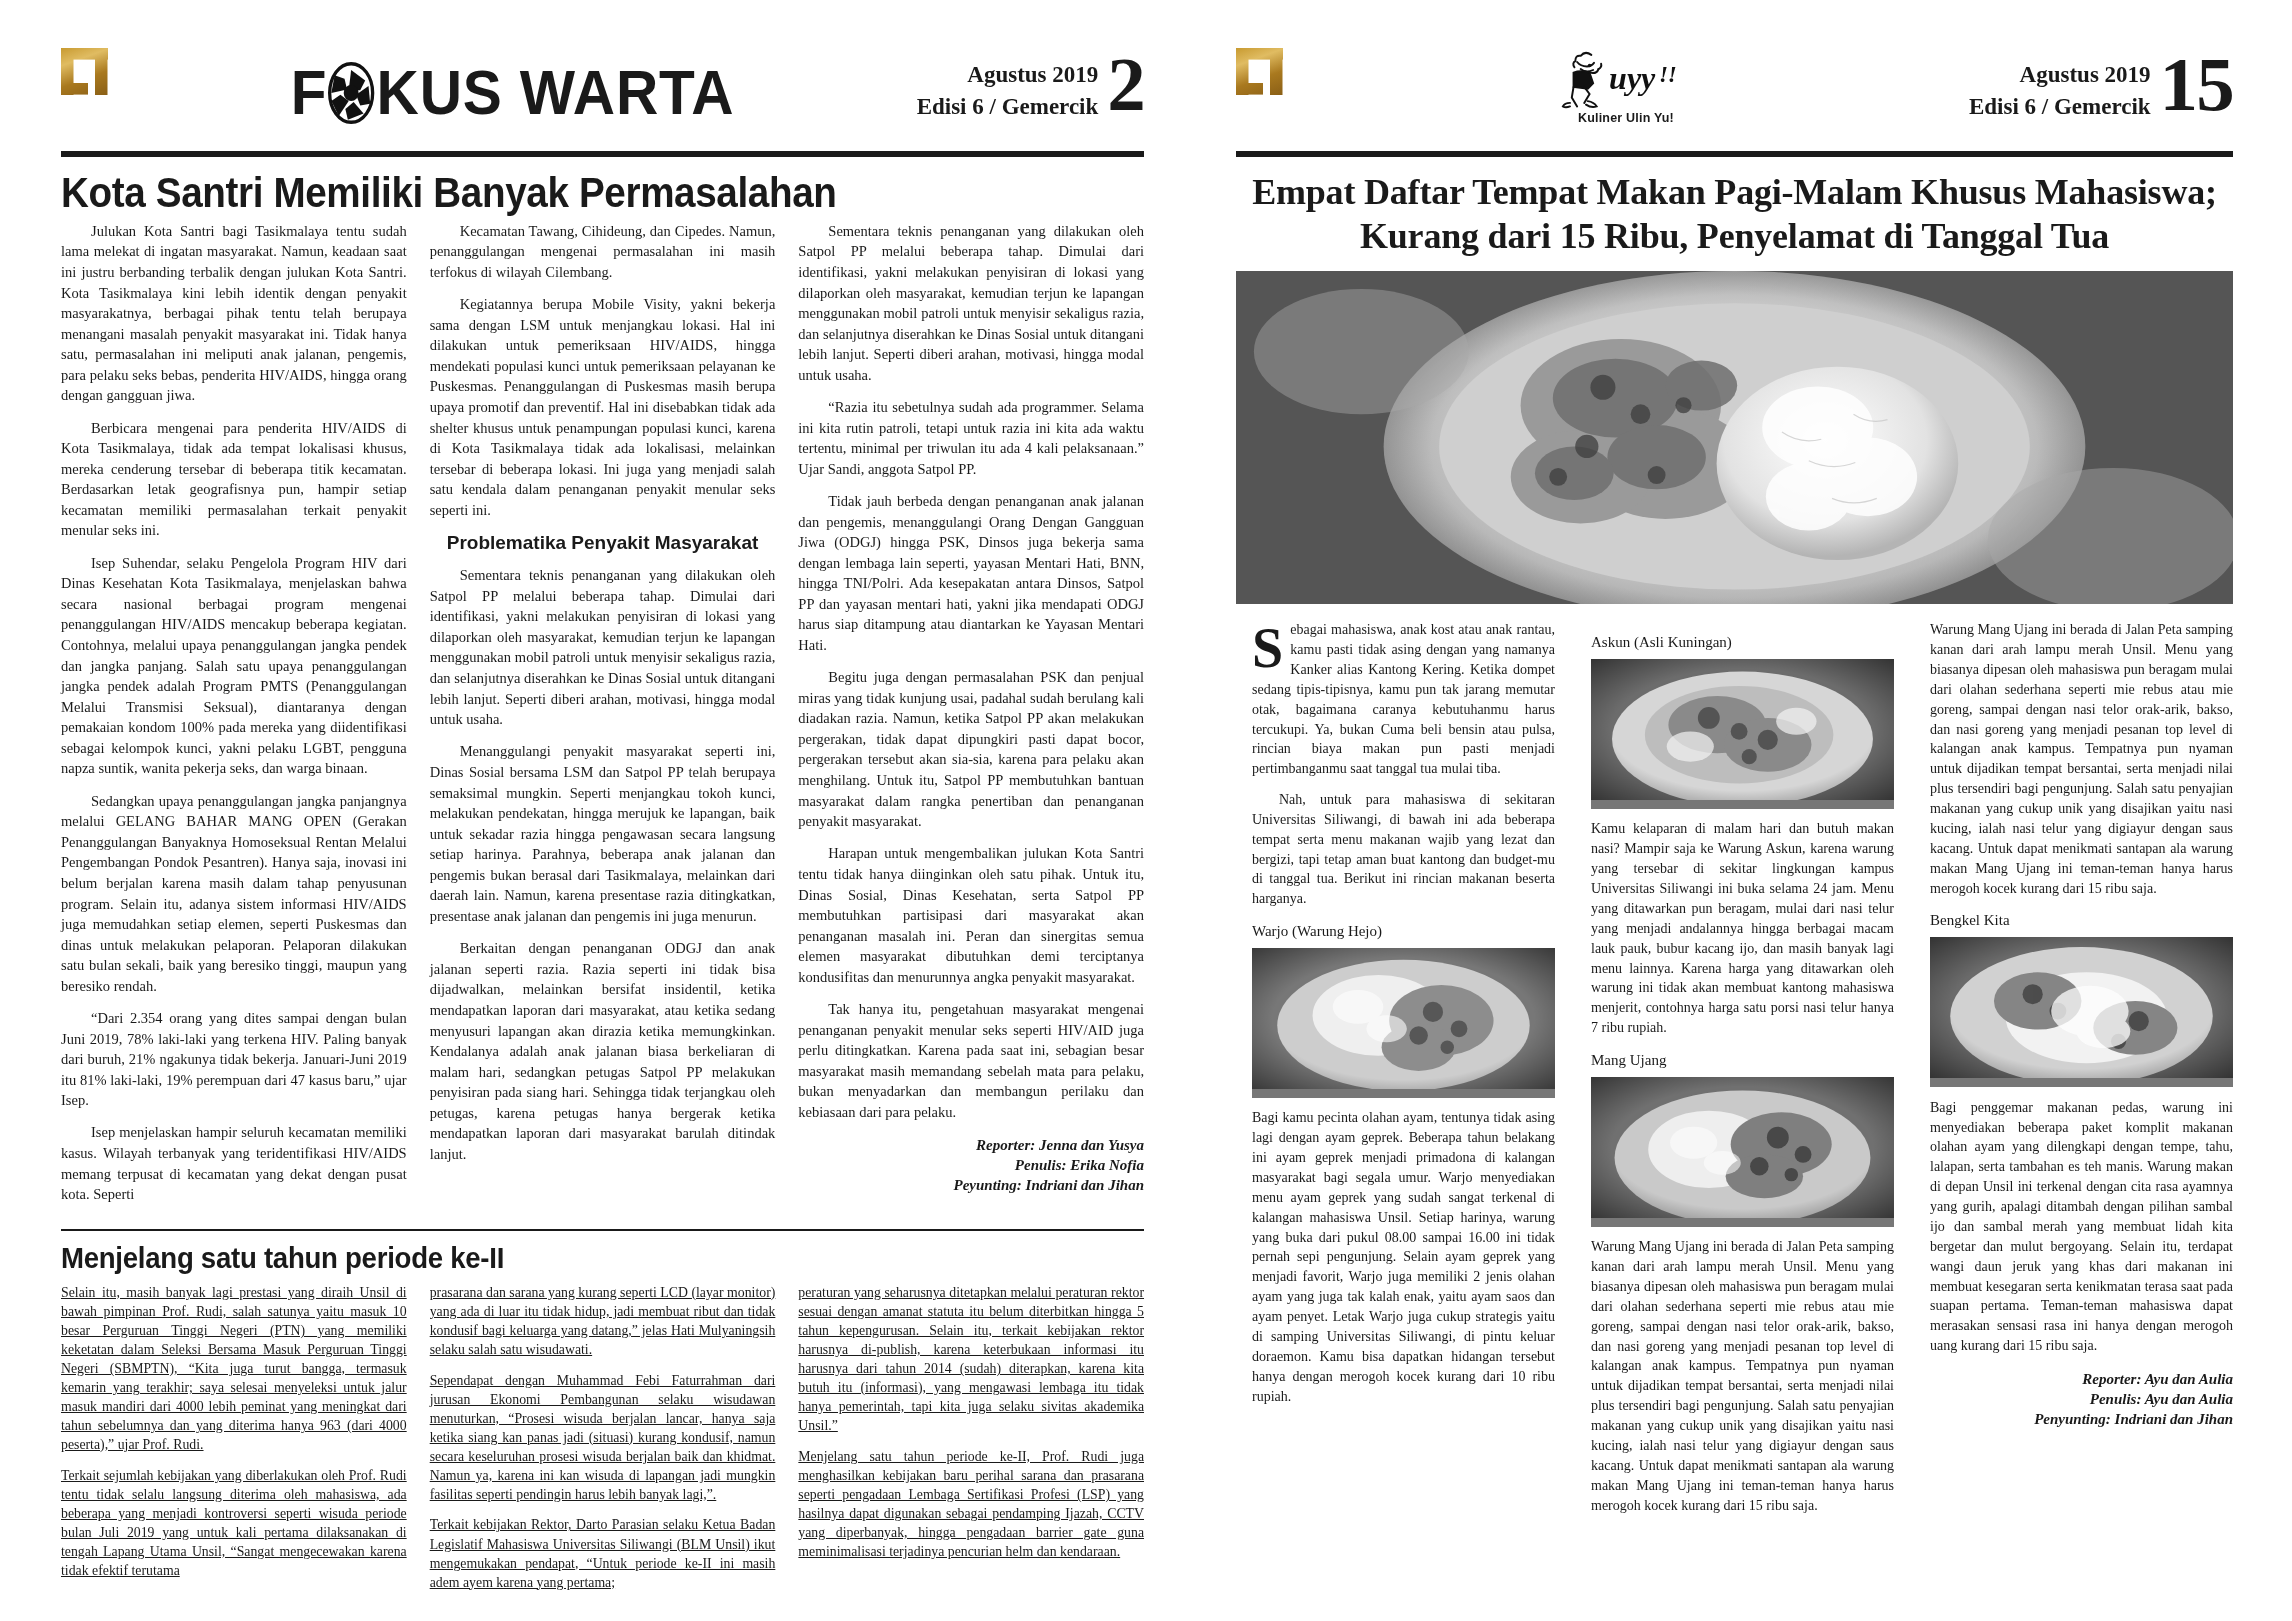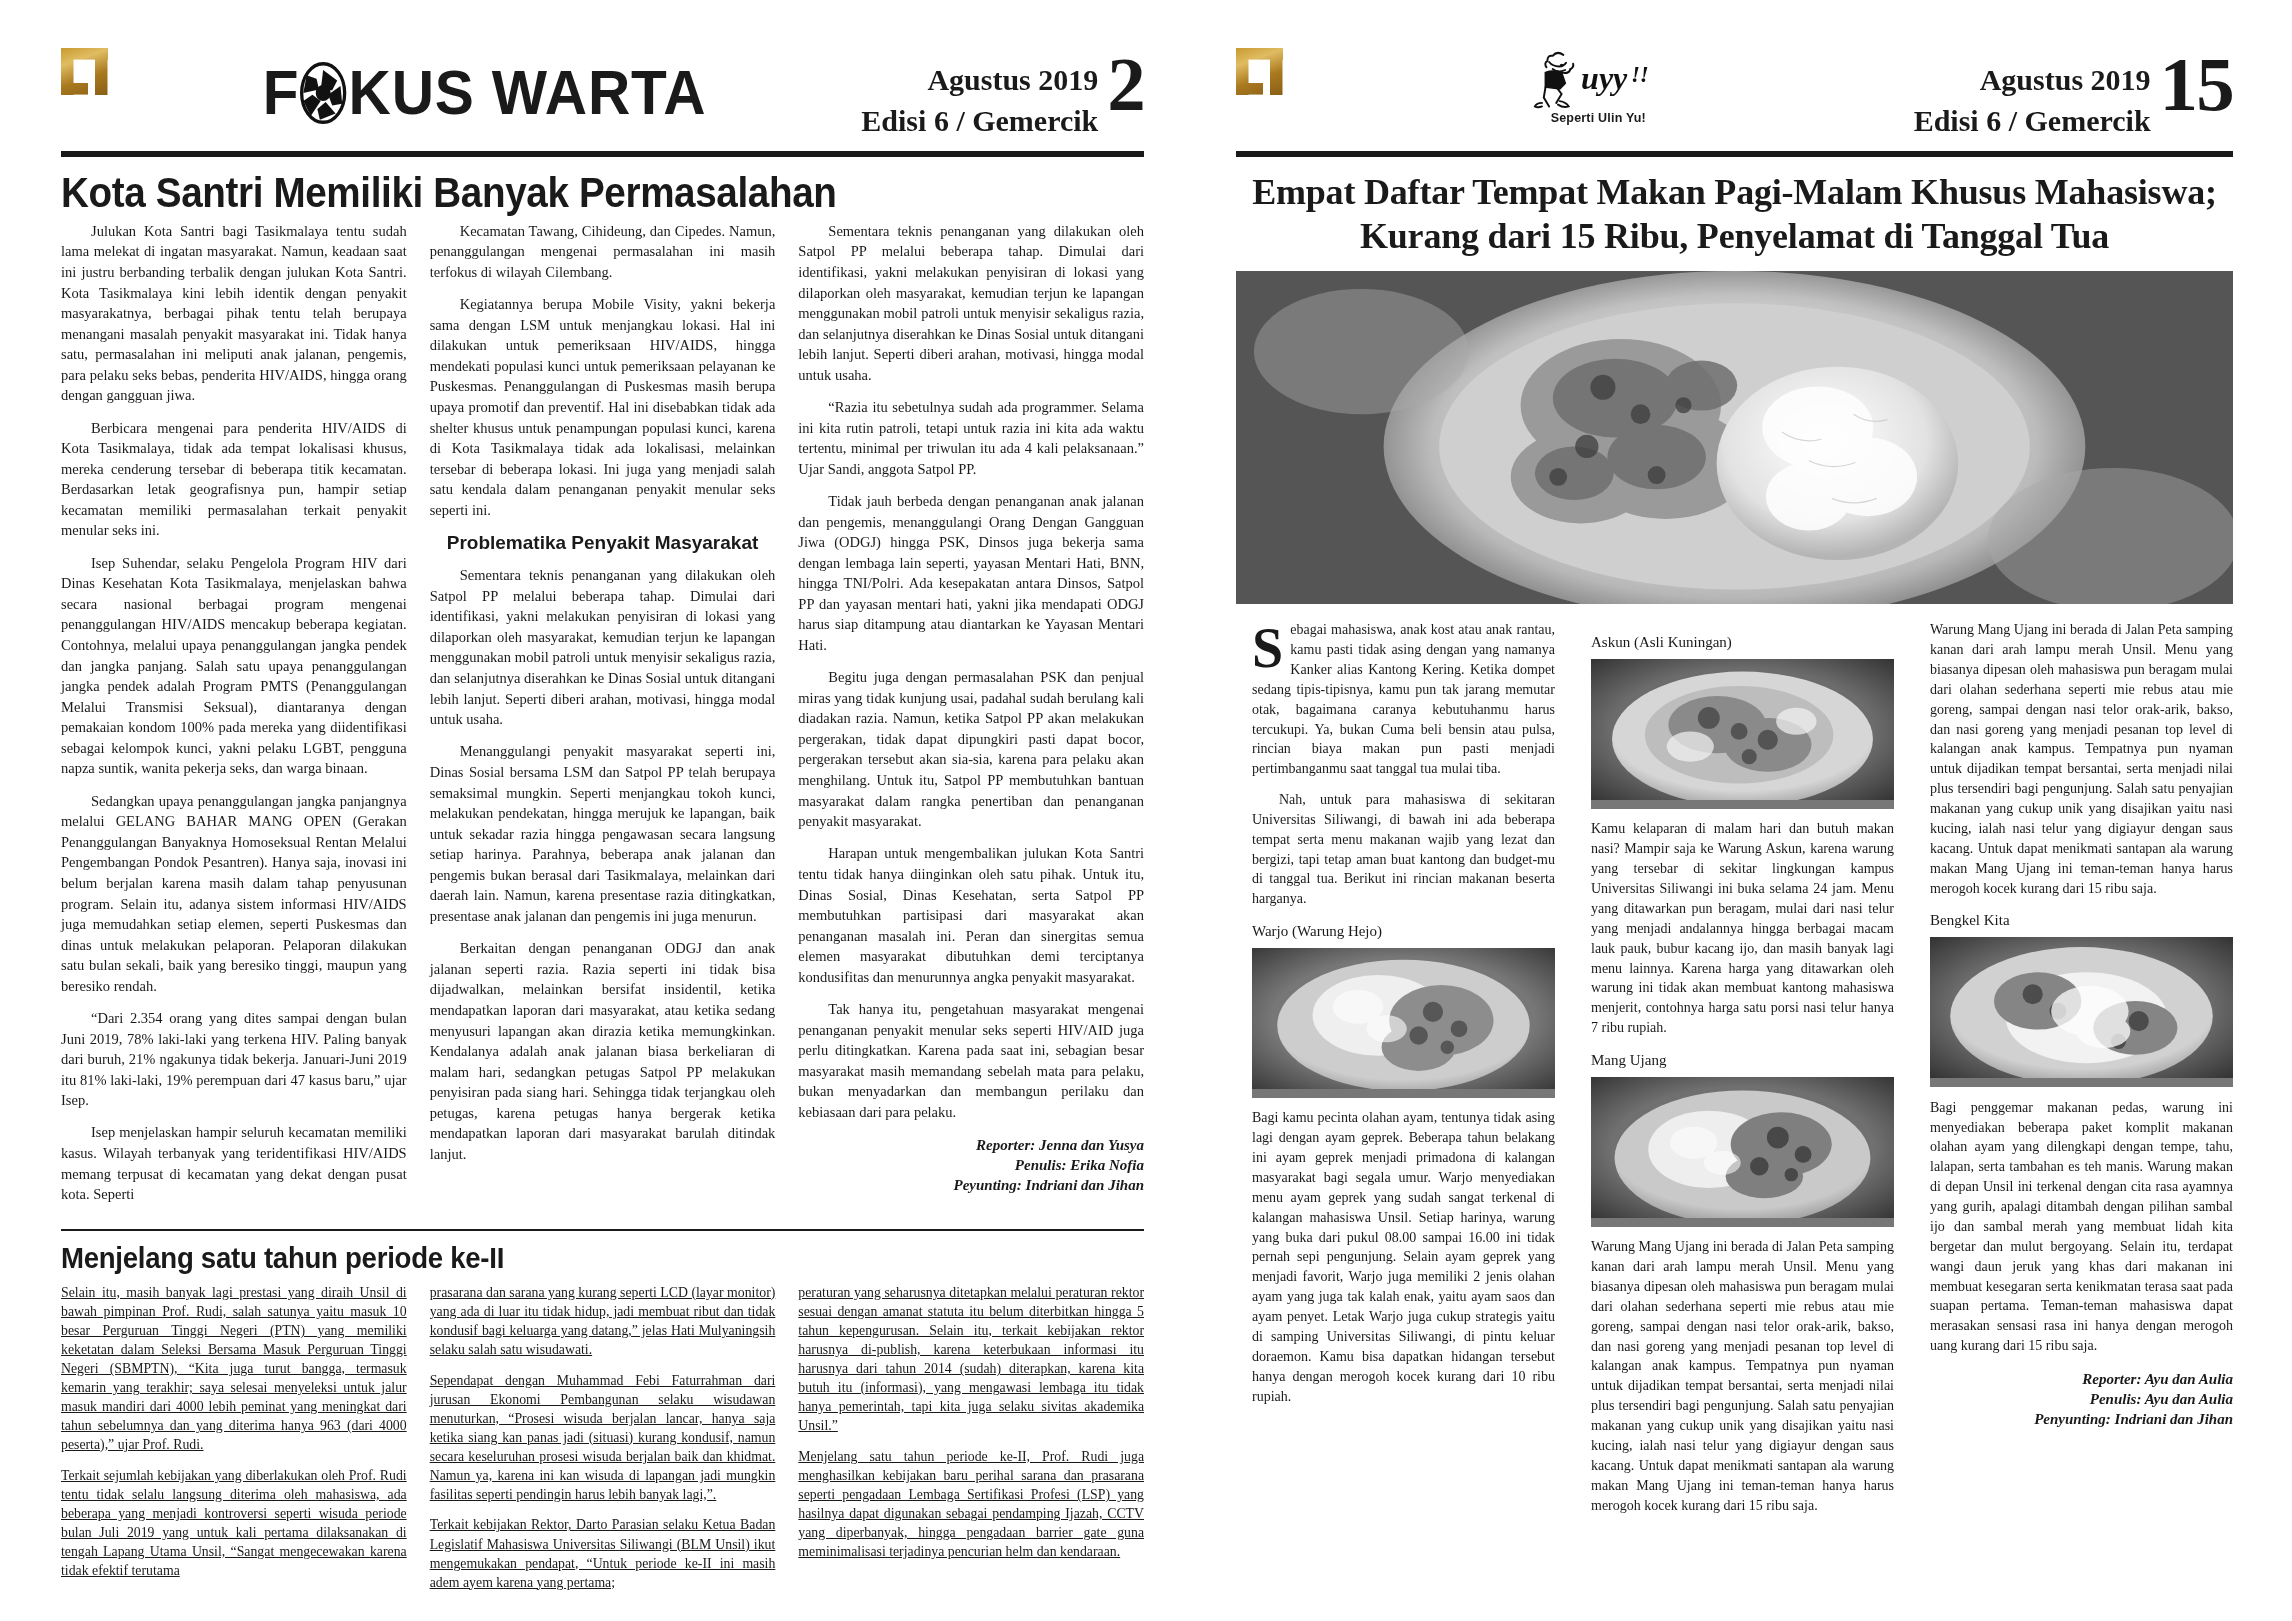--- a/index.html
+++ b/index.html
@@ -82,21 +82,21 @@
 
   .issue-block {
     flex: 0 0 auto;
     display: flex;
     align-items: flex-start;
     padding-top: 12.5px;
   }
   .issue-text {
     text-align: right;
     font-family: "Liberation Serif", serif;
-    font-size: 30px;
+    font-size: 23px;
     font-weight: bold;
     line-height: 1.38;
     padding-right: 9px;
     padding-top: 5.4px;
   }
   .page-no {
     font-family: "Liberation Serif", serif;
     font-size: 77px;
     font-weight: bold;
     line-height: 0.78;
@@ -373,21 +373,21 @@
             <path d="M16 46 l-2 12 l6 10"></path>
             <path d="M28 46 l6 8 l-6 10"></path>
             <path d="M12 68 q-5 2 -8 0 q2 -4 8 -4"></path>
             <path d="M30 66 q6 4 12 2 q-3 -5 -10 -6"></path>
           </g>
           <g fill="#111" font-family="Liberation Serif, serif" font-style="italic" font-weight="bold">
             <text x="56" y="48" font-size="36">uyy</text>
             <text x="112" y="40" font-size="26">!!</text>
           </g>
         </svg>
-        <div class="kuliner-cap">Seperti Ulin Yu!</div>
+        <div class="kuliner-cap">Kuliner Ulin Yu!</div>
       </div>
 
       <div class="issue-block">
         <div class="issue-text">
           <div>Agustus 2019</div>
           <div>Edisi 6 / Gemercik</div>
         </div>
         <div class="page-no">15</div>
       </div>
     </div>

